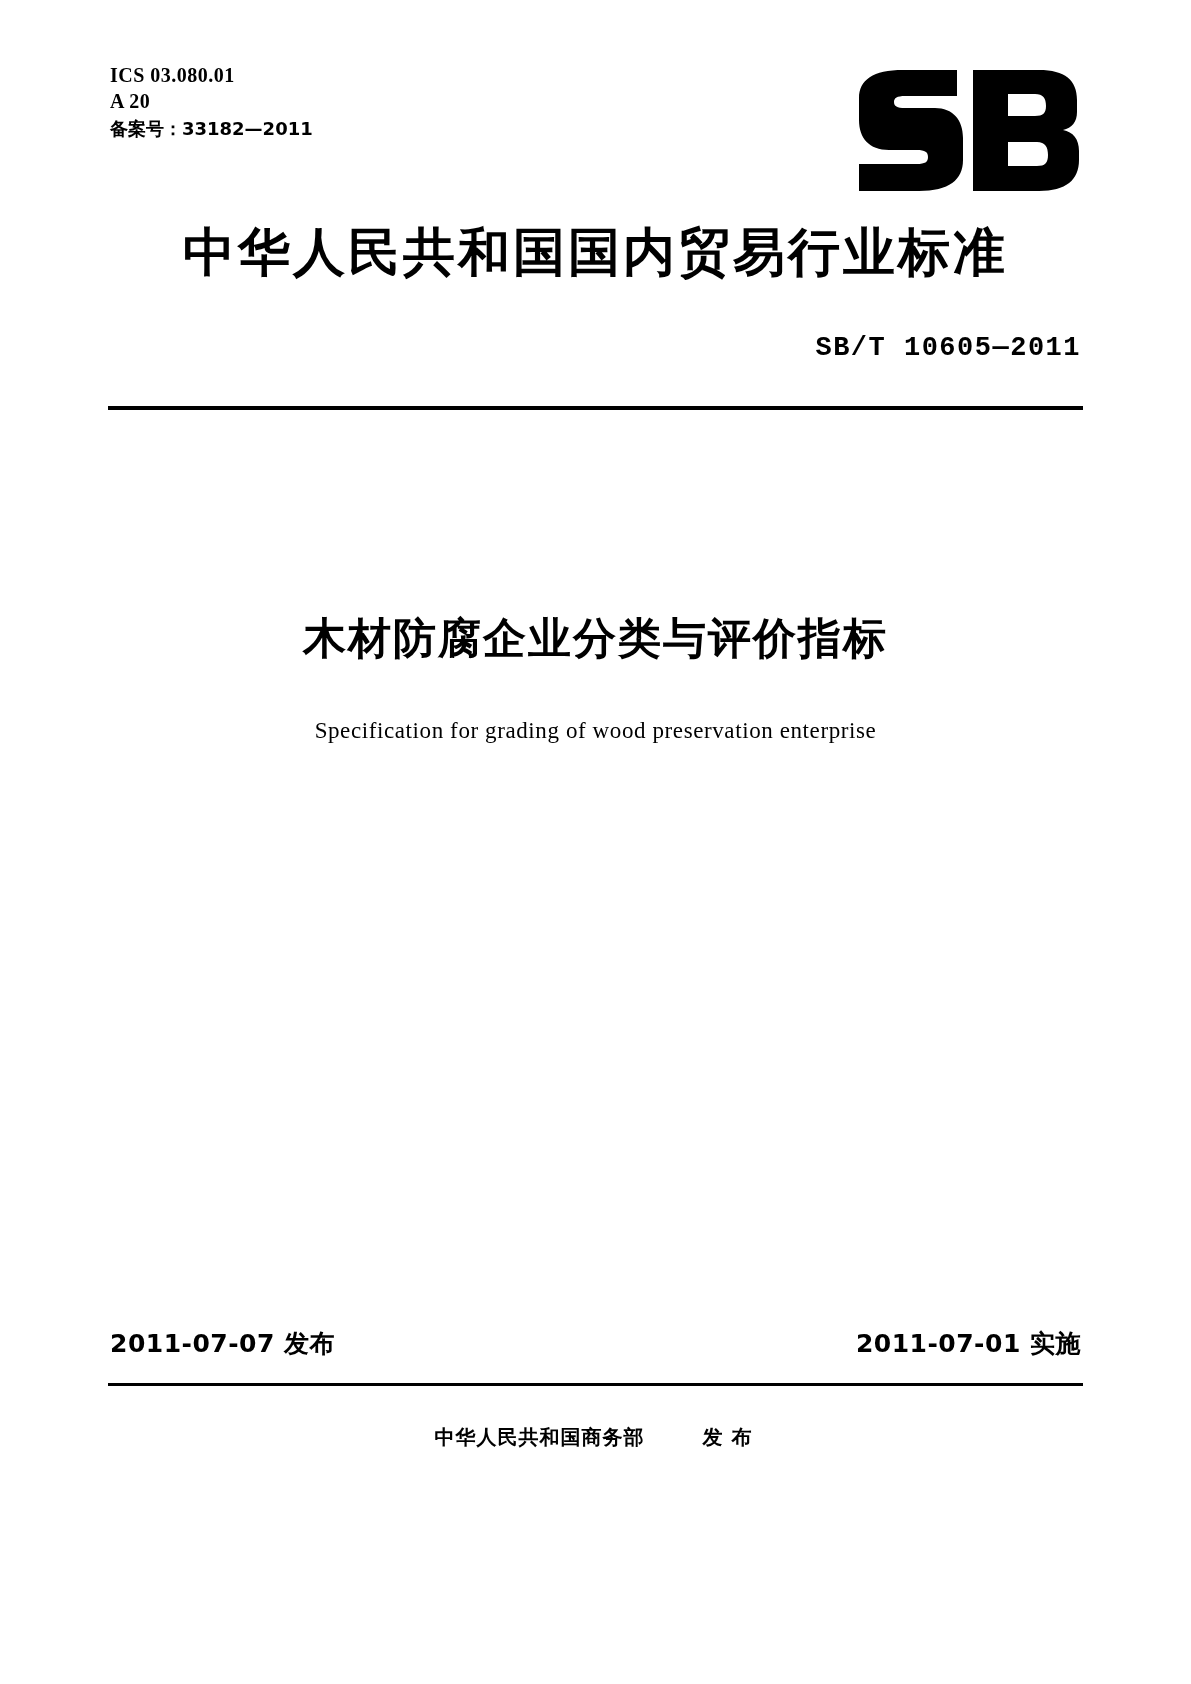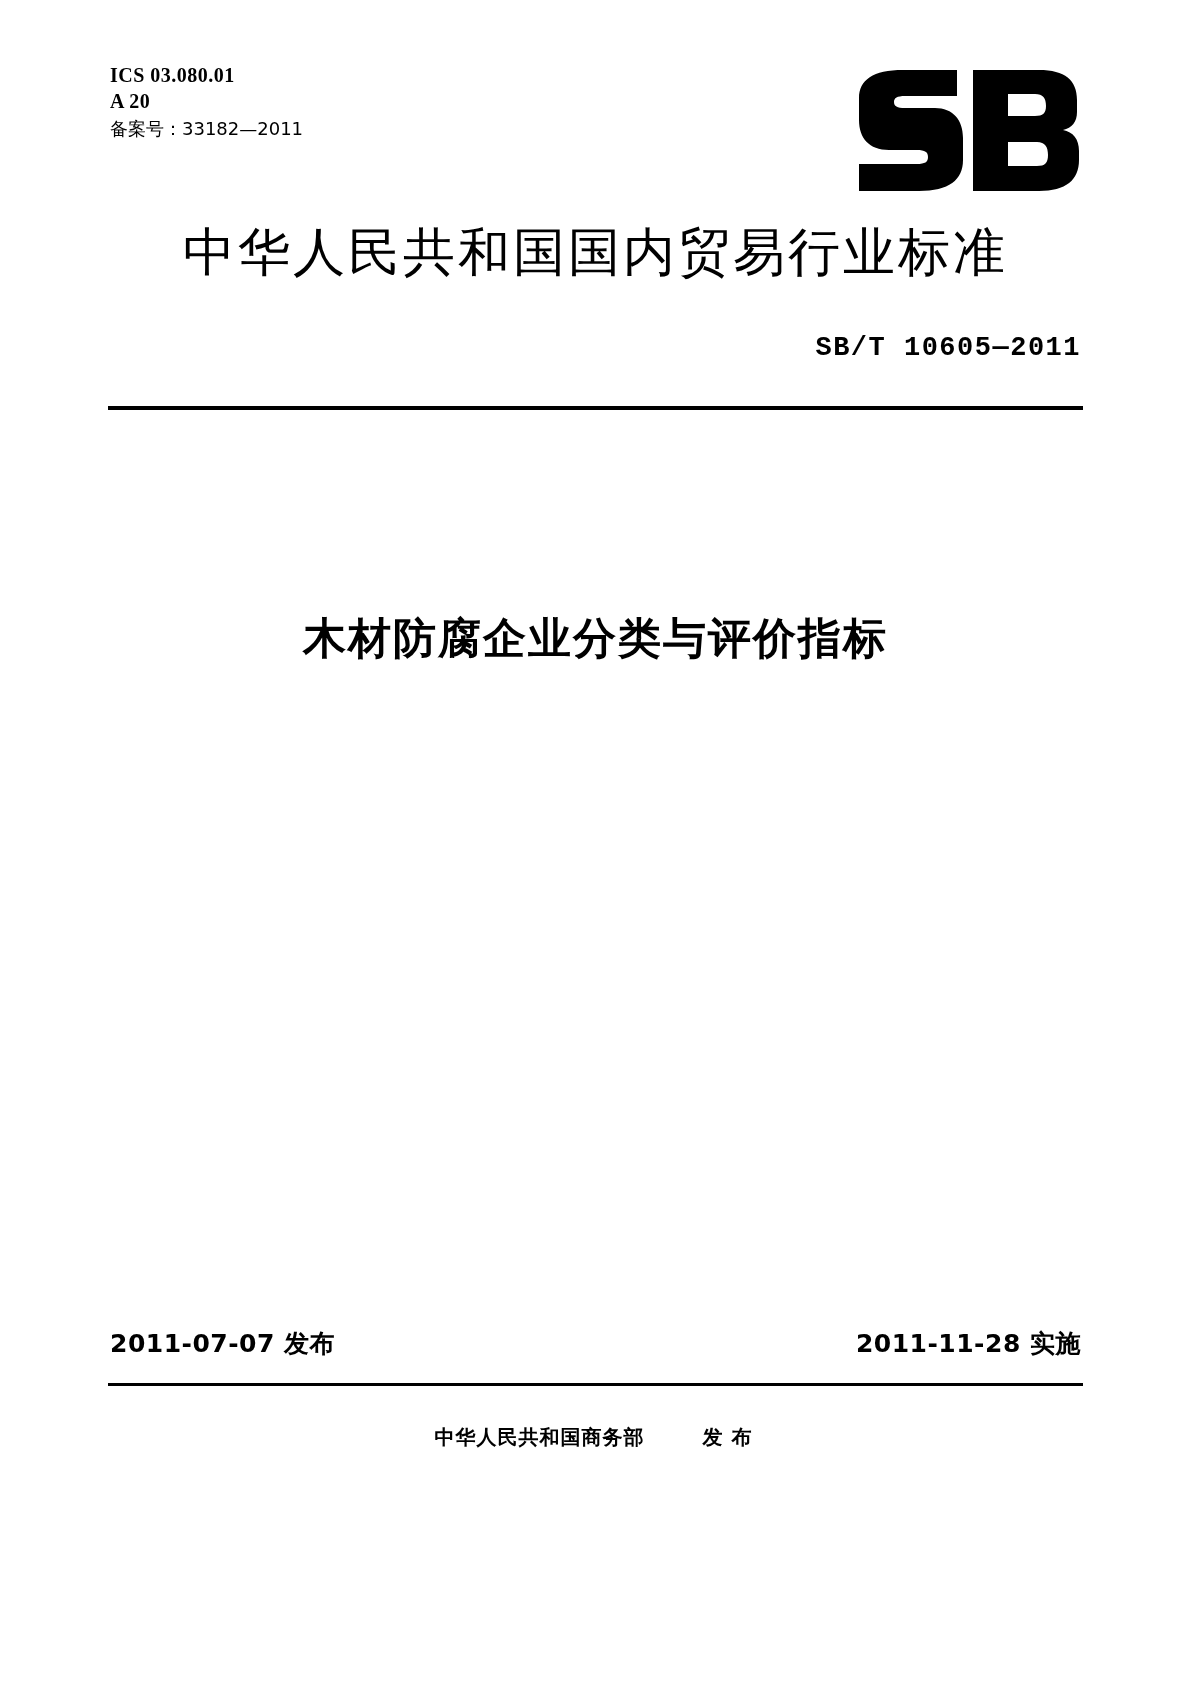--- a/index.html
+++ b/index.html
@@ -36,21 +36,21 @@
     white-space: nowrap;
   }
   .meta .cat {
     font-size: 20px;
     font-weight: bold;
     letter-spacing: 0.5px;
     white-space: nowrap;
   }
   .meta .record {
     font-size: 18px;
-    font-weight: normal;
+    font-weight: bold;
     font-family: "DejaVu Sans", sans-serif;
     letter-spacing: 0px;
     white-space: nowrap;
     margin-top: 2px;
   }
 
   
   .sb-logo {
     position: absolute;
     right: 108px;
@@ -65,21 +65,21 @@
   }
 
   
   .nat-title {
     position: absolute;
     left: 0;
     right: 0;
     top: 218px;
     text-align: center;
     font-family: "DejaVu Sans", sans-serif;
-    font-weight: normal;
+    font-weight: bold;
     font-size: 52px;
     letter-spacing: 3px;
     white-space: nowrap;
   }
 
   
   .std-no {
     position: absolute;
     right: 110px;
     top: 333px;
@@ -197,23 +197,24 @@
     </svg>
   </div>
 
   <div class="nat-title">中华人民共和国国内贸易行业标准</div>
 
   <div class="std-no">SB/T 10605—2011</div>
 
   <div class="rule-top"></div>
 
   <div class="doc-title-cn">木材防腐企业分类与评价指标</div>
+  <div class="doc-title-en">Specification for grading of wood preservation enterprise</div>
 
   <div class="date-issue">2011-07-07 发布</div>
-  <div class="date-effective">2011-11-28 实施</div>
+  <div class="date-effective">2011-07-01 实施</div>
 
   <div class="rule-bottom"></div>
 
   <div class="publisher">
     <span>中华人民共和国商务部</span>
     <span class="gap"></span>
     <span>发 布</span>
   </div>
 
 </div>

